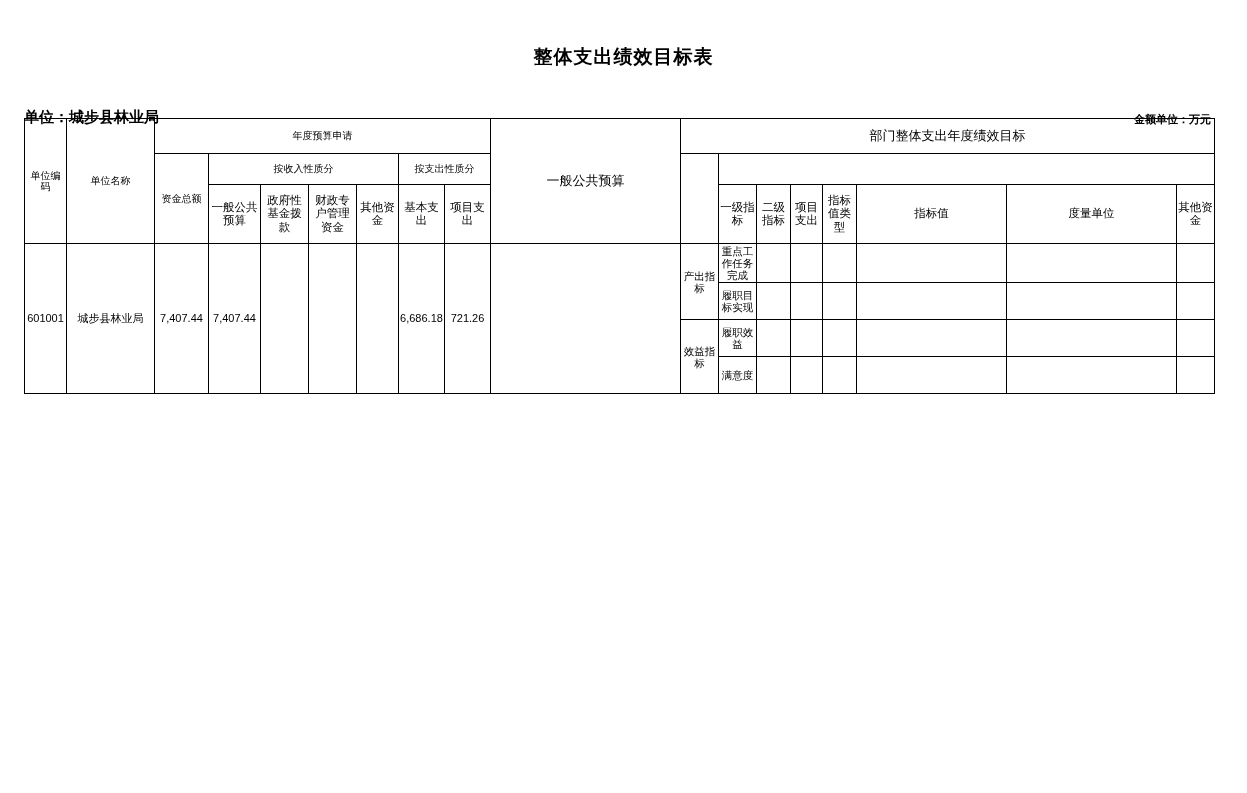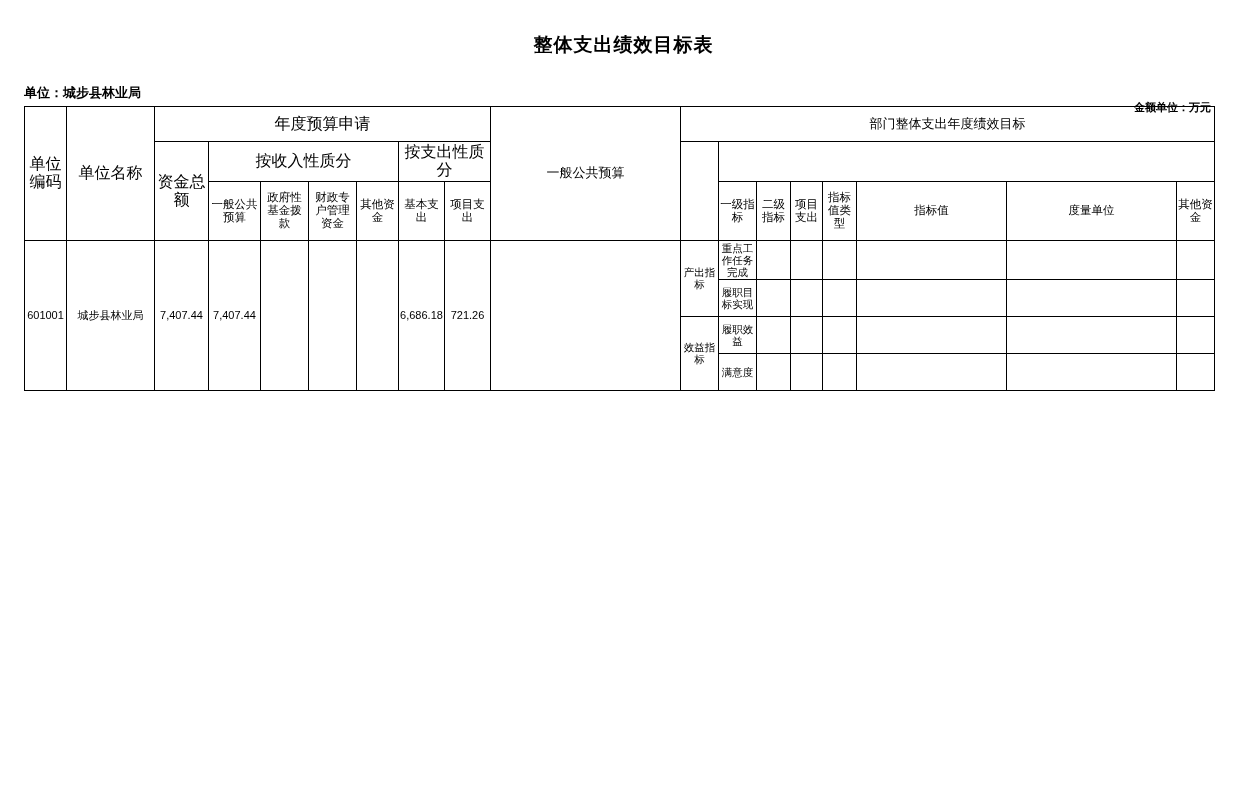--- a/index.html
+++ b/index.html
@@ -19,33 +19,33 @@
     width: 1247px;
     height: 793px;
     position: relative;
     box-sizing: border-box;
   }
   .doc-title {
     text-align: center;
     font-size: 19px;
     font-weight: bold;
     letter-spacing: 1px;
-    padding-top: 32px;
+    padding-top: 44px;
     font-family: "Liberation Sans", sans-serif;
   }
   .meta-row {
     position: relative;
     margin: 22px 24px 6px 24px;
     height: 20px;
   }
   .meta-left {
     position: absolute;
     left: 0;
-    top: 4px;
-    font-size: 13px;
+    top: 16px;
+    font-size: 15px;
     font-weight: bold;
     font-family: Liberation Mono, monospace;
   }
   .meta-right {
     position: absolute;
     right: 12px;
     top: 20px;
     font-size: 11px;
     font-weight: bold;
   }
@@ -59,21 +59,21 @@
     border: 1px solid #000000;
     text-align: center;
     vertical-align: middle;
     font-weight: normal;
     padding: 1px 1px;
     line-height: 1.15;
     word-wrap: break-word;
     overflow: hidden;
   }
   .hdr {
-    font-size: 16px;
+    font-size: 10px;
     font-weight: bold;
   }
   .hdr-sm {
     font-size: 11.5px;
     font-weight: bold;
   }
   .hdr-big {
     font-size: 13px;
     font-weight: bold;
     margin-top: 36px;

